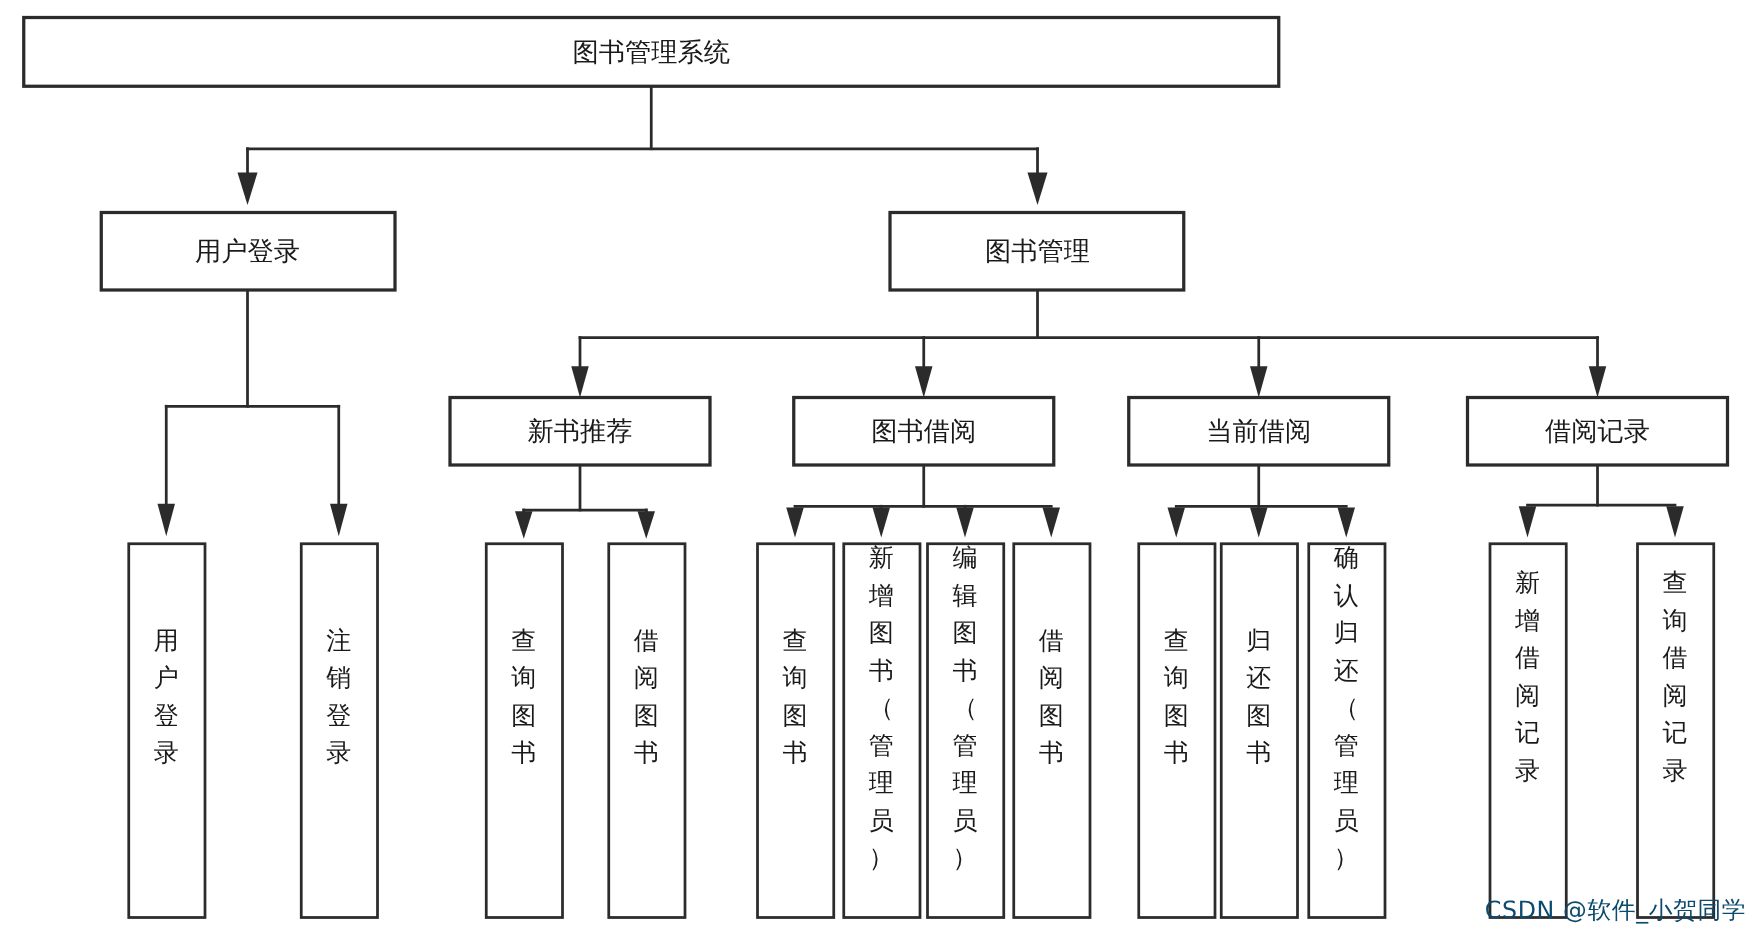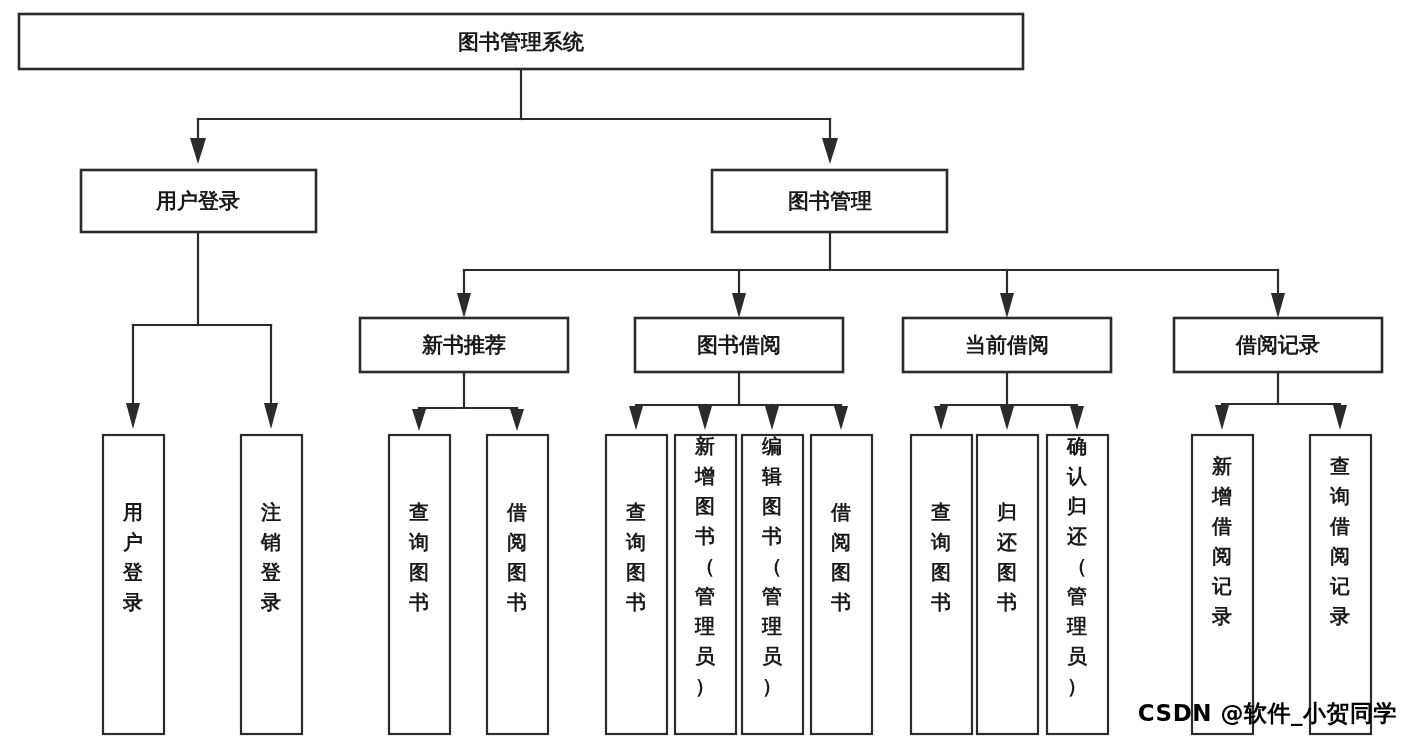--- a/index.html
+++ b/index.html
@@ -12,21 +12,20 @@
     height: 747px;
     font-family: "DejaVu Sans", "Liberation Sans", sans-serif;
     overflow: hidden;
     position: relative;
   }
   #diagram-root {
     position: absolute;
     left: 0; top: 0;
     width: 1405px;
     height: 747px;
-    font-weight: bold;
   }
   svg.flow {
     display: block;
     width: 1405px;
     height: 747px;
   }
   .node-rect {
     fill: #ffffff;
     stroke: #2b2b2b;
     stroke-width: 2.2;
@@ -53,24 +52,24 @@
   }
   .leaf-label {
     font-family: "DejaVu Sans", "Liberation Sans", sans-serif;
     fill: #1a1a1a;
     font-size: 20px;
     text-anchor: middle;
   }
   .watermark {
     position: absolute;
     right: 8px;
-    bottom: 18px;
-    font-family: "DejaVu Sans", "Liberation Sans", sans-serif;
-    font-size: 23px;
-    color: #000000;
+    bottom: 6px;
+    font-family: "DejaVu Sans", "Liberation Sans", sans-serif;
+    font-size: 19px;
+    color: #0c4a6e;
     white-space: nowrap;
     letter-spacing: 0.5px;
   }
 </style>
 </head>
 <body>
 
 <div id="diagram-root">
   <svg class="flow" viewBox="0 0 1405 747" xmlns="http://www.w3.org/2000/svg">
 

